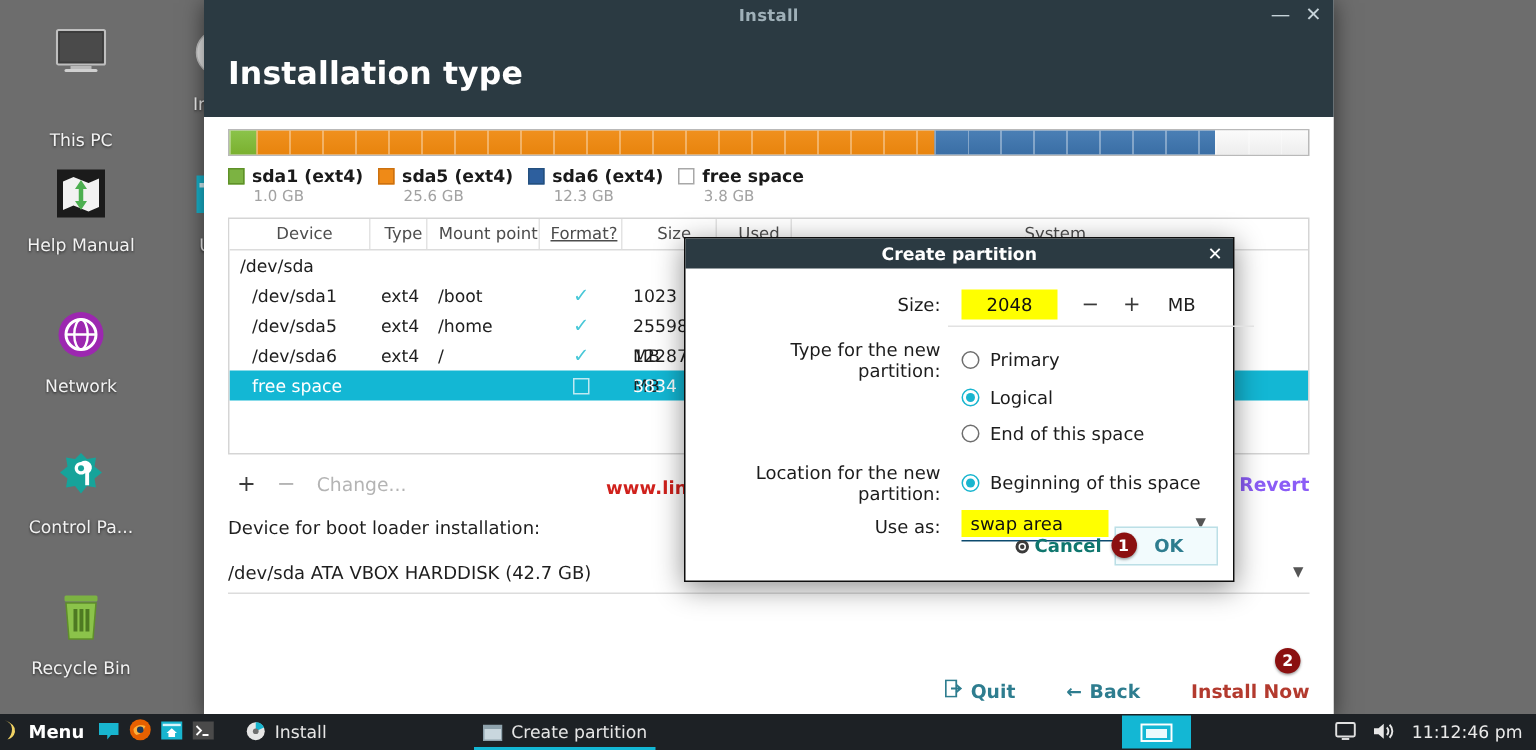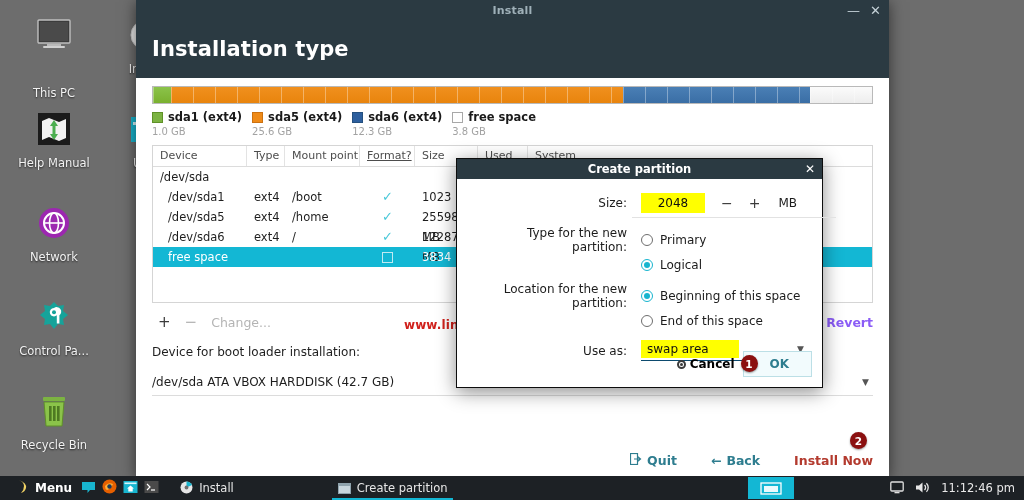--- a/index.html
+++ b/index.html
@@ -64,26 +64,26 @@
   
   #legend{display:flex;margin-top:6px;}
   .leg{display:flex;flex-direction:column;margin-right:10px;}
   .leg .row1{display:flex;align-items:center;gap:5px;}
   .leg .sw{width:11px;height:11px;border:1px solid #9a9a9a;box-sizing:border-box;display:inline-block;}
   .leg .sw.c-green{background:#7cb342;border-color:#5f9128;}
   .leg .sw.c-orange{background:#ef8a17;border-color:#cc7110;}
   .leg .sw.c-blue{background:#2d5f9e;border-color:#24507f;}
   .leg .sw.c-white{background:#fff;border-color:#a8a8a8;}
   .leg .nm{font-size:11.5px;font-weight:700;color:#1a1a1a;}
-  .leg .sz{font-size:10px;color:#a2a2a2;margin-top:2px;}
+  .leg .sz{font-size:10px;color:#a2a2a2;margin-left:17px;margin-top:2px;}
 
   
   #ptable{margin-top:8px;width:721px;border:1px solid #d5d5d5;box-sizing:border-box;background:#fff;}
   #ptable .hdr{display:flex;height:20px;align-items:center;border-bottom:1px solid #dcdcdc;background:#fff;}
-  #ptable .hdr div{font-size:11px;color:#4d4d4d;padding-left:7px;box-sizing:border-box;border-right:1px solid #e3e3e3;height:20px;line-height:20px;}
+  #ptable .hdr div{font-size:11px;color:#4d4d4d;padding-left:7px;box-sizing:border-box;border-right:1px solid #e3e3e3;height:20px;line-height:20px;text-align:center;}
   #ptable .hdr div:last-child{border-right:none;}
   #ptable .rw{display:flex;height:20px;align-items:center;}
   #ptable .rw.sel{background:#13b7d4;}
   #ptable .rw div{font-size:11.5px;color:#1e1e1e;padding-left:7px;box-sizing:border-box;height:20px;line-height:20px;}
   #ptable .rw.sel div{color:#fff;}
   .c-dev{width:94px;} .c-type{width:38px;} .c-mp{width:75px;}
   .c-fmt{width:55px;text-align:center;padding-left:0 !important;text-decoration:underline;}
   .c-size{width:63px;} .c-used{width:50px;} .c-sys{width:auto;flex:1;}
   .chk{display:inline-block;color:#49c8d8;font-size:13px;font-weight:700;}
   .chkbox{display:inline-block;width:11px;height:11px;border:1.5px solid #bfeaf2;box-sizing:border-box;vertical-align:middle;}
@@ -146,21 +146,21 @@
     display:inline-flex;align-items:center;justify-content:center;margin-right:7px;flex:0 0 auto;}
   .radio.on{border-color:#18b5cf;}
   .radio.on::after{content:"";width:6px;height:6px;border-radius:50%;background:#18b5cf;}
   .rlab{font-size:12px;color:#1c1c1c;}
   .useas{
     background:#ffff00;font-size:12px;color:#111;padding:2px 6px;min-width:86px;
   }
   .useasrow{display:flex;align-items:center;flex:1;border-bottom:1px solid #0c4a6e;padding-bottom:2px;}
   .useasrow .caret{margin-left:auto;font-size:9px;color:#555;padding-right:4px;}
   #dlgfoot{position:absolute;right:10px;bottom:10px;display:flex;align-items:center;gap:8px;}
-  .dcancel{font-size:12px;color:#000000;font-weight:600;display:flex;align-items:center;gap:4px;}
+  .dcancel{font-size:12px;color:#0f766e;font-weight:600;display:flex;align-items:center;gap:4px;}
   .dok{
     font-size:12px;color:#2e7d8f;font-weight:700;border:1px solid #bcdfe6;background:#f2fbfd;
     padding:5px 22px 5px 26px;position:relative;
   }
   .dok .badge{position:absolute;left:-3px;top:3px;}
   .dot{width:9px;height:9px;border:2px solid #3b3b3b;border-radius:50%;box-sizing:border-box;
     display:inline-flex;align-items:center;justify-content:center;}
   .dot::after{content:"";width:3px;height:3px;border-radius:50%;background:#3b3b3b;}
 
   
@@ -456,36 +456,36 @@
     </div>
 
     <div class="frow" style="margin-bottom:10px;">
       <div class="flab"></div>
       <div class="fval">
         <span class="radio on"></span>
         <span class="rlab">Logical</span>
       </div>
     </div>
 
+    <div class="frow" style="margin-bottom:12px;">
+      <div class="flab"></div>
+      <div class="fval">
+        <span class="radio"></span>
+        <span class="rlab">End of this space</span>
+      </div>
+    </div>
+
     <div class="frow">
       <div class="flab">Location for the new partition:</div>
       <div class="fval">
         <span class="radio on"></span>
         <span class="rlab">Beginning of this space</span>
       </div>
     </div>
 
-    <div class="frow" style="margin-bottom:12px;">
-      <div class="flab"></div>
-      <div class="fval">
-        <span class="radio"></span>
-        <span class="rlab">End of this space</span>
-      </div>
-    </div>
-
     <div class="frow">
       <div class="flab">Use as:</div>
       <div class="useasrow">
         <span class="useas">swap area</span>
         <span class="caret">▼</span>
       </div>
     </div>
   </div>
 
   <div id="dlgfoot">
@@ -495,21 +495,21 @@
     </span>
     <span class="dok">
       <span class="badge">1</span>
       <span>OK</span>
     </span>
   </div>
 </div>
 
 <div id="taskbar">
 
-  <div class="tb-item" style="padding-left:16px;">
+  <div class="tb-item" style="padding-left:0;">
     <span>
       <svg width="13" height="15" viewBox="0 0 13 15">
           <path d="M3 1 q5 2 5 6 q0 4 -3 7 q4 -1 5 -5 q1 -5 -7 -8 z" fill="#f0d264"></path>
         </svg>
     </span>
     <span class="menu-txt">Menu</span>
   </div>
 
   <div class="tb-item" style="padding:0 3px;">
     <span>

